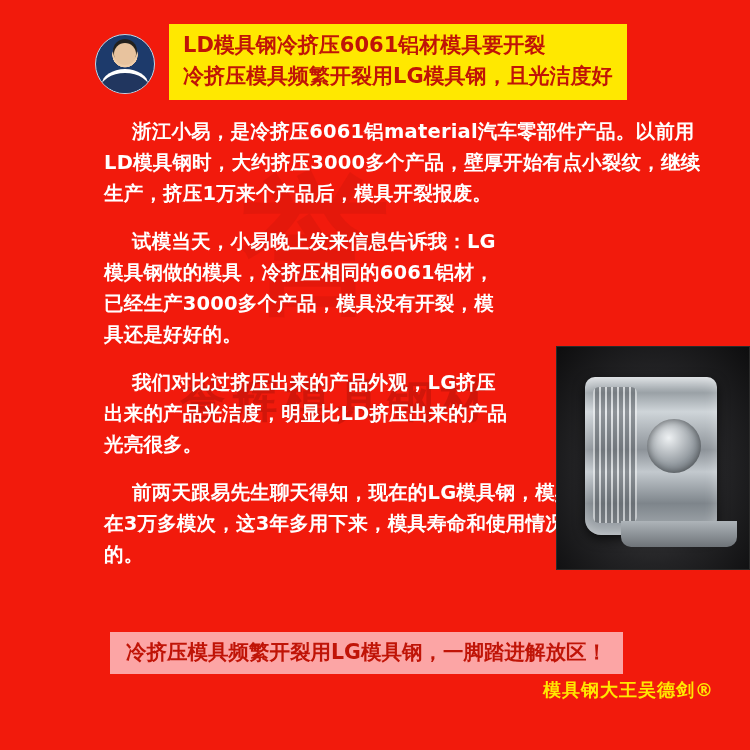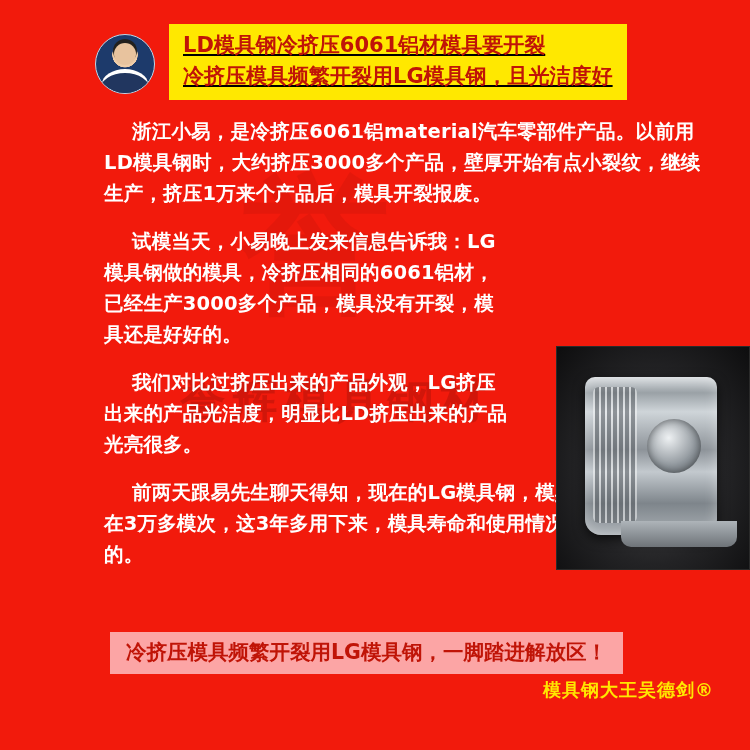--- a/index.html
+++ b/index.html
@@ -52,21 +52,20 @@
     white-space: nowrap;
   }
 
   
   .header {
     position: relative;
     z-index: 3;
     display: flex;
     align-items: flex-start;
     padding: 24px 0 0 95px;
-    text-decoration: underline;
   }
   .avatar {
     width: 58px;
     height: 58px;
     border-radius: 50%;
     margin-top: 10px;
     margin-right: 14px;
     flex: 0 0 auto;
     background: radial-gradient(circle at 50% 34%, #f0cda8 0 26%, rgba(240,205,168,0) 27%),
                 linear-gradient(#1d3a6b, #1d3a6b);

